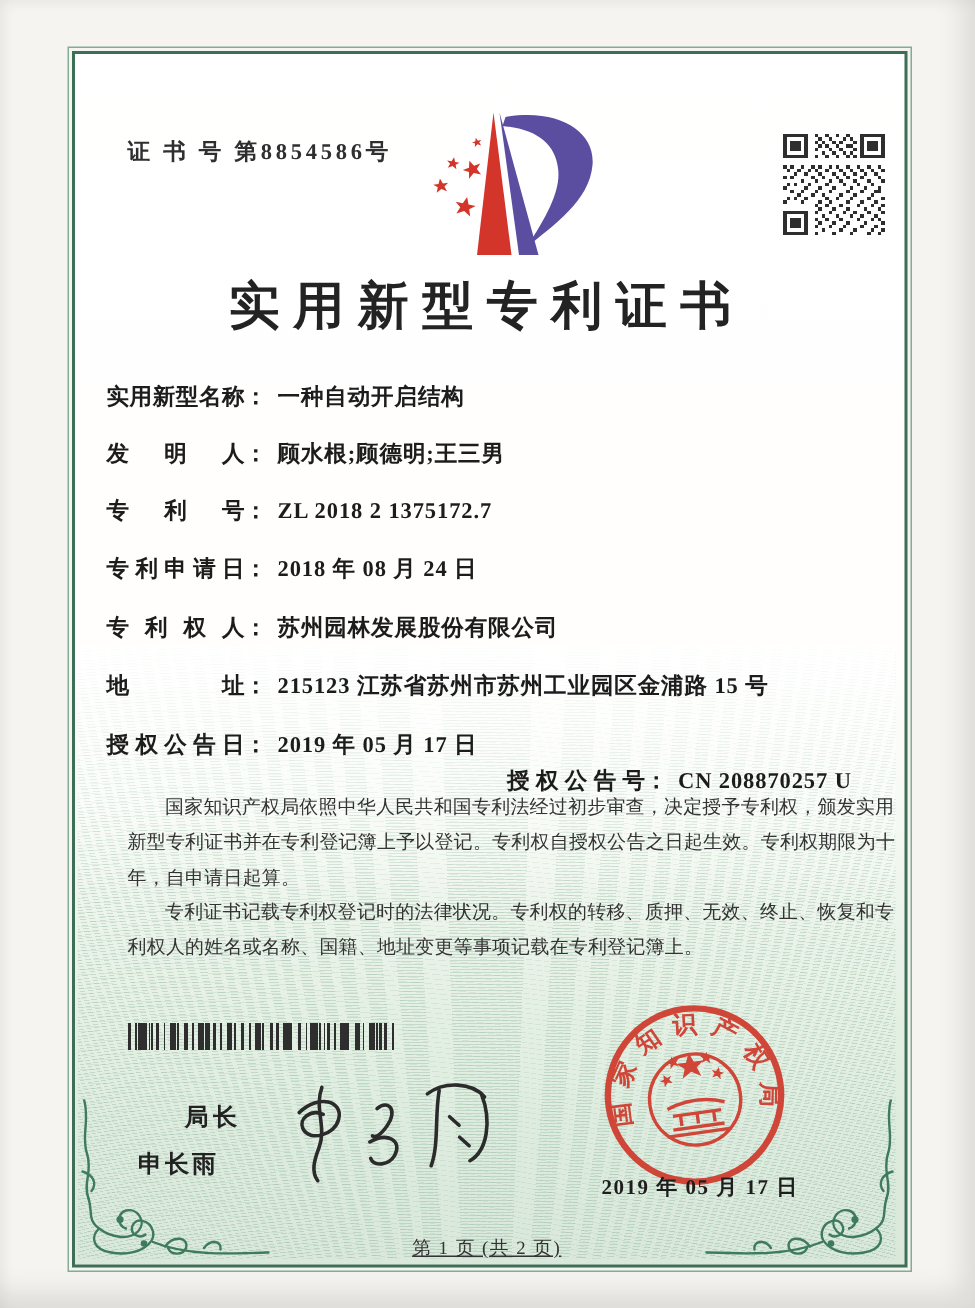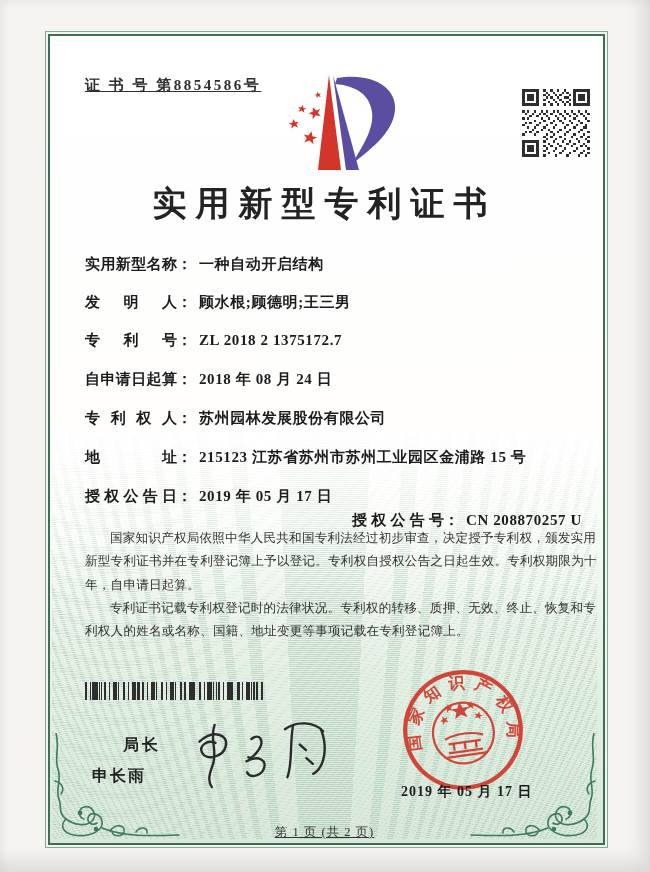--- a/index.html
+++ b/index.html
@@ -7,26 +7,26 @@
   .page{position:relative;width:650px;height:872px;background:#f5f4f0;overflow:hidden;
         box-shadow:inset -8px -10px 18px rgba(0,0,0,.10), inset 3px 3px 8px rgba(0,0,0,.04);}
   .frame{position:absolute;left:48px;top:34px;width:553px;height:807px;
         border:2px solid #3c6f55;outline:1px solid #84ab95;outline-offset:2px;
         background:linear-gradient(180deg,#ffffff 0%,#fffefd 50%,#f6faf4 62%,#e9f2e8 74%,#deecdf 88%,#d9e8da 100%);}
   .guilloche{position:absolute;left:52px;top:430px;width:545px;height:409px;z-index:1;
         background:
           linear-gradient(180deg,rgba(255,255,255,.95) 0%,rgba(255,255,255,0) 42%),
           repeating-radial-gradient(ellipse 1300px 520px at 50% 140%, rgba(112,162,132,.28) 0 1px, rgba(0,0,0,0) 1px 5px),
           repeating-radial-gradient(ellipse 950px 430px at 12% 155%, rgba(112,162,132,.14) 0 1px, rgba(0,0,0,0) 1px 7px);}
-  .certno{position:absolute;left:85px;top:76px;z-index:3;font-size:15px;letter-spacing:2.5px;color:#2f2f2f;font-weight:600;text-decoration:underline;}
+  .certno{position:absolute;left:85px;top:92px;z-index:3;font-size:15px;letter-spacing:2.5px;color:#2f2f2f;font-weight:600;}
   .logo{position:absolute;left:266px;top:70px;width:142px;height:108px;z-index:3;}
   .qr{position:absolute;left:520px;top:86px;width:72px;height:74px;z-index:3;background:#fff;}
   .title{position:absolute;left:48px;top:181px;width:553px;z-index:3;text-align:center;
         font-size:34px;font-weight:700;letter-spacing:9px;color:#232323;}
-  .frow{position:absolute;left:85px;z-index:3;height:20px;font-size:15px;font-weight:700;color:#1c1c1c;white-space:nowrap;}
+  .frow{position:absolute;left:71px;z-index:3;height:20px;font-size:15px;font-weight:700;color:#1c1c1c;white-space:nowrap;}
   .flabel{display:inline-block;width:92px;text-align:justify;text-align-last:justify;vertical-align:top;}
   .fvalue{margin-left:7px;letter-spacing:.6px;}
   .grant2{position:absolute;left:267px;top:0;margin-top:24px;}
   .bodytext{position:absolute;left:85px;top:527px;width:502px;z-index:3;
         font-size:12.6px;line-height:23.3px;color:#333;letter-spacing:.2px;}
   .bline{white-space:nowrap;}
   .bline.indent{text-indent:25px;text-align:center;}
   .barcode{position:absolute;left:85px;top:682px;width:178px;height:18px;z-index:3;background:
      repeating-linear-gradient(90deg,#2e2e2e 0 2px,rgba(0,0,0,0) 2px 5px,#2e2e2e 5px 6px,rgba(0,0,0,0) 6px 9px,#2e2e2e 9px 13px,rgba(0,0,0,0) 13px 14px,#2e2e2e 14px 15px,rgba(0,0,0,0) 15px 19px),
      repeating-linear-gradient(90deg,rgba(0,0,0,0) 0 7px,#2e2e2e 7px 9px,rgba(0,0,0,0) 9px 16px,#2e2e2e 16px 17px,rgba(0,0,0,0) 17px 23px);}
@@ -115,21 +115,21 @@
   <div class="frow" style="top:255px">
     <span class="flabel">实用新型名称</span><span>：</span><span class="fvalue">一种自动开启结构</span>
   </div>
   <div class="frow" style="top:293px">
     <span class="flabel">发明人</span><span>：</span><span class="fvalue">顾水根;顾德明;王三男</span>
   </div>
   <div class="frow" style="top:331px">
     <span class="flabel">专利号</span><span>：</span><span class="fvalue">ZL 2018 2 1375172.7</span>
   </div>
   <div class="frow" style="top:370px">
-    <span class="flabel">自申请日起算</span><span>：</span><span class="fvalue">2018 年 08 月 24 日</span>
+    <span class="flabel">专利申请日</span><span>：</span><span class="fvalue">2018 年 08 月 24 日</span>
   </div>
   <div class="frow" style="top:409px">
     <span class="flabel">专利权人</span><span>：</span><span class="fvalue">苏州园林发展股份有限公司</span>
   </div>
   <div class="frow" style="top:448px">
     <span class="flabel">地址</span><span>：</span><span class="fvalue">215123 江苏省苏州市苏州工业园区金浦路 15 号</span>
   </div>
   <div class="frow" style="top:487px">
     <span class="flabel">授权公告日</span><span>：</span><span class="fvalue">2019 年 05 月 17 日</span>
     <span class="grant2">

